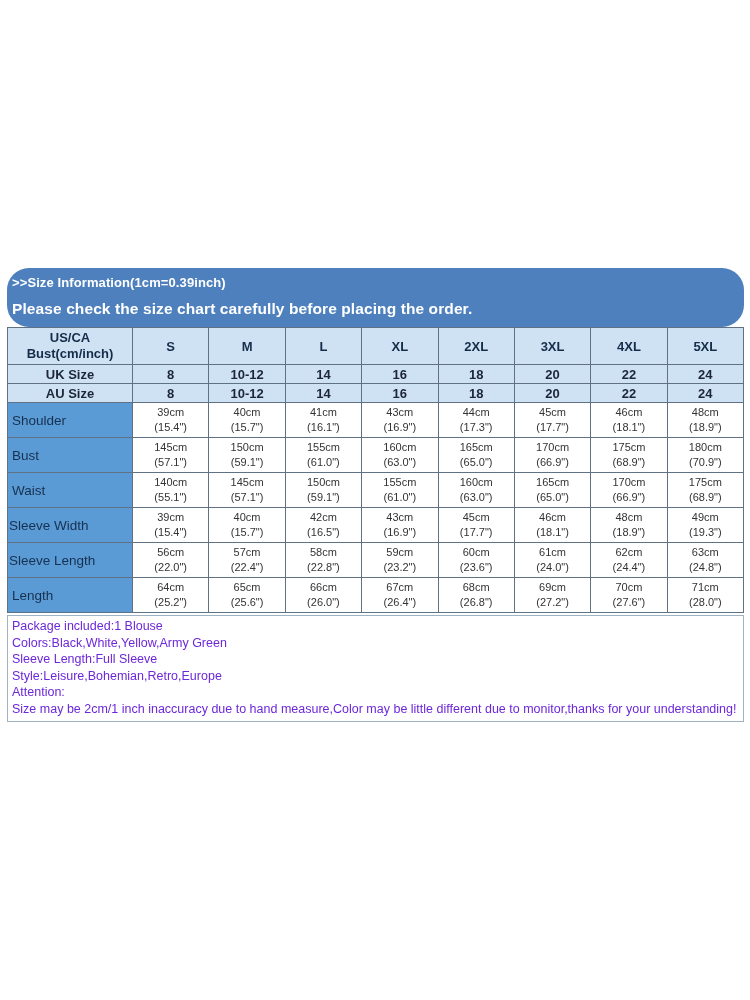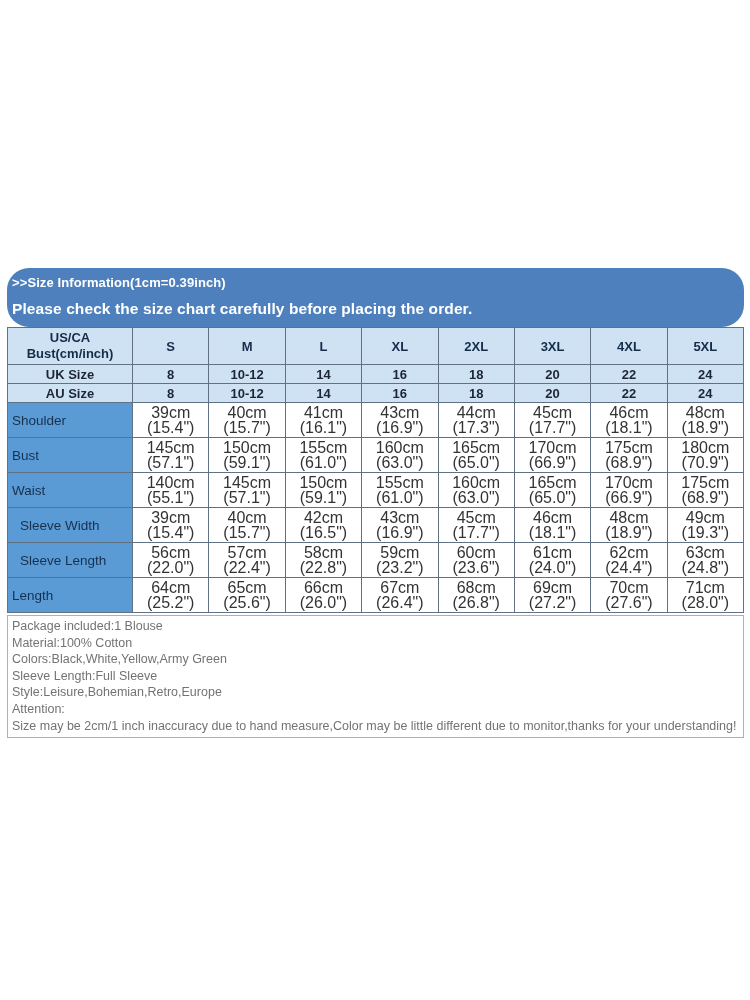--- a/index.html
+++ b/index.html
@@ -18,31 +18,31 @@
   
   table.size{border-collapse:collapse;width:100%;table-layout:fixed;}
   col.first{width:125px;}
   table.size td{
     border:1px solid #5f7183;text-align:center;vertical-align:middle;
     overflow:hidden;padding:0;
   }
   tr.head-row td{background:#cfe2f3;font-weight:bold;font-size:13px;color:#152c49;height:36px;}
   tr.head-row td.corner{line-height:16px;}
   tr.uk-row td, tr.au-row td{background:#cfe2f3;font-weight:bold;font-size:13px;color:#1c2638;height:18px;}
-  tr.m-row td{background:#ffffff;font-size:16px;color:#333333;height:34px;line-height:15px;}
+  tr.m-row td{background:#ffffff;font-size:11px;color:#333333;height:34px;line-height:15px;}
   tr.m-row td.mlabel{
     background:#5b9bd5;color:#16304f;font-size:13.5px;text-align:left;
-    padding-left:12px;line-height:normal;
+    padding-left:1px;line-height:normal;
   }
   tr.m-row td.mlabel.indent{padding-left:4px;}
 
   
   .details{
     border:1px solid #9fb3c3;margin-top:2px;padding:2px 2px 3px 4px;
-    font-size:12.5px;color:#737373;line-height:16.6px;
+    font-size:12.5px;color:#6d28d9;line-height:16.6px;
   }
 </style>
 </head>
 <body>
 
 <div class="sheet">
 
   <div class="banner">
     <div class="l1">&gt;&gt;Size Information(1cm=0.39inch)</div>
     <div class="l2">Please check the size chart carefully before placing the order.</div>
@@ -314,21 +314,20 @@
       <td>
             <div>71cm</div>
             <div>(28.0")</div>
           </td>
     </tr>
   </tbody>
     </table>
 
   <div class="details">
     <div>Package included:1 Blouse</div>
-    <div>Material:100% Cotton</div>
     <div>Colors:Black,White,Yellow,Army Green</div>
     <div>Sleeve Length:Full Sleeve</div>
     <div>Style:Leisure,Bohemian,Retro,Europe</div>
     <div>Attention:</div>
     <div>Size may be 2cm/1 inch inaccuracy due to hand measure,Color may be little different due to monitor,thanks for your understanding!</div>
   </div>
 
 </div>
 
 </body></html>

